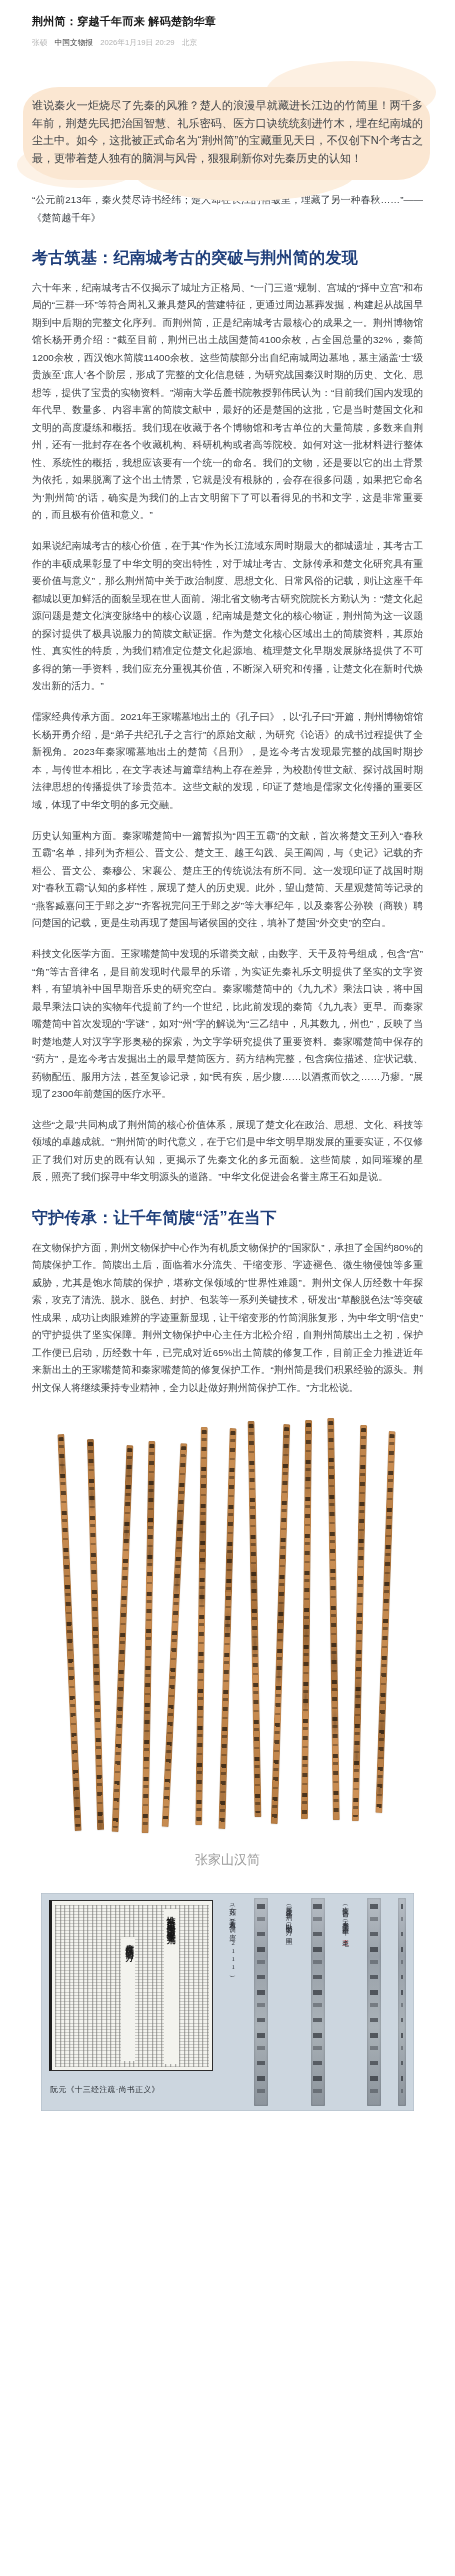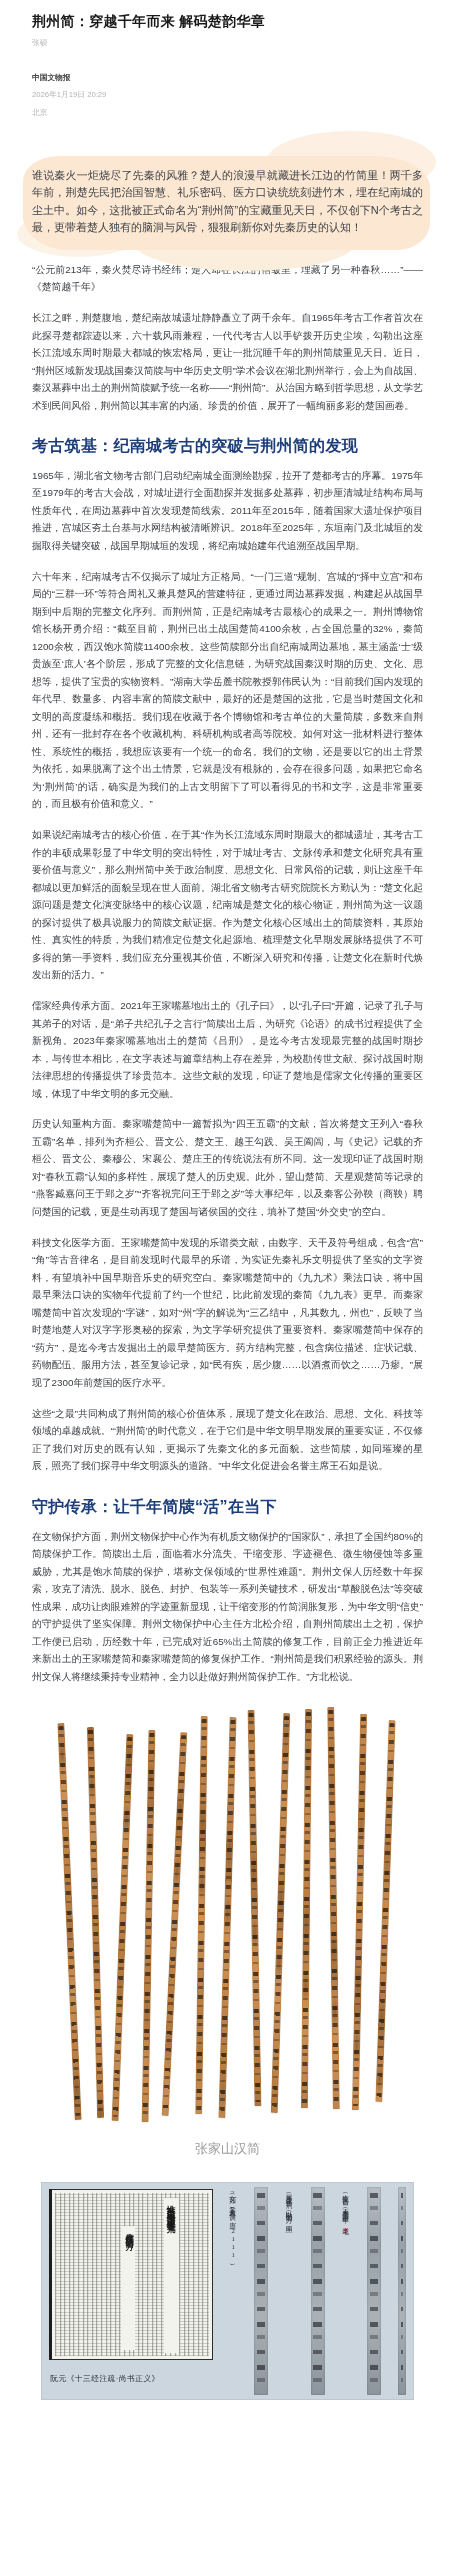--- a/index.html
+++ b/index.html
@@ -4,25 +4,25 @@
 <style>
   html,body{margin:0;padding:0;}
   body{
     width:455px;height:3298px;overflow:hidden;background:#ffffff;
     font-family:"Liberation Sans","DejaVu Sans",sans-serif;
     -webkit-font-smoothing:antialiased;
   }
   .article{padding:13.4px 32px 0 32px;position:relative;}
   
   .title{
-    font-size:14px;line-height:17.5px;font-weight:700;color:#1a1a1a;
+    font-size:11px;line-height:17.5px;font-weight:700;color:#1a1a1a;
     margin:0 0 7.2px 0;letter-spacing:0.3px;
   }
-  .meta{display:flex;align-items:baseline;gap:7.2px;font-size:7.7px;color:#b4b4b4;flex-direction:column;}
-  .meta .account{color:#454545;font-weight:700;margin-top:18px;}
+  .meta{display:flex;align-items:baseline;gap:7.2px;font-size:7.7px;color:#b4b4b4;}
+  .meta .account{color:#454545;font-weight:400;}
   
   .intro-wrap{position:relative;margin-top:49px;}
   .blob,.blob2,.blob3,.blob4{position:absolute;z-index:0;}
   .blob{left:-9.3px;right:-7.2px;top:-10.3px;bottom:-13.4px;background:#fbe7d2;
         border-radius:36px 57px 33px 46px / 25px 31px 27px 33px;}
   .blob2{right:-13.4px;top:-36px;width:170px;height:62px;background:#fdf0e2;border-radius:50%;}
   .blob3{left:26%;bottom:-34px;width:222px;height:57px;background:#fceedd;border-radius:50%;}
   .blob4{left:-15.5px;bottom:-20.6px;width:124px;height:46px;background:#fdf2e6;border-radius:50%;}
   .intro-text{position:relative;z-index:1;font-size:11px;line-height:17.5px;color:#3e4247;
         text-align:justify;margin:0;}
@@ -99,26 +99,24 @@
   <div class="intro-wrap">
     <div class="blob2"></div>
     <div class="blob3"></div>
     <div class="blob4"></div>
     <div class="blob"></div>
     <p class="intro-text">谁说秦火一炬烧尽了先秦的风雅？楚人的浪漫早就藏进长江边的竹简里！两千多年前，荆楚先民把治国智慧、礼乐密码、医方口诀统统刻进竹木，埋在纪南城的尘土中。如今，这批被正式命名为“荆州简”的宝藏重见天日，不仅创下N个考古之最，更带着楚人独有的脑洞与风骨，狠狠刷新你对先秦历史的认知！</p>
   </div>
 
   <div id="blocks-a">
       <p class="body-p quote-p">“公元前213年，秦火焚尽诗书经纬；楚人却在长江的褶皱里，埋藏了另一种春秋……”——《楚简越千年》</p>
-      <p class="body-p">长江之畔，荆楚腹地，楚纪南故城遗址静静矗立了两千余年。自1965年考古工作者首次在此探寻楚都踪迹以来，六十载风雨兼程，一代代考古人以手铲拨开历史尘埃，勾勒出这座长江流域东周时期最大都城的恢宏格局，更让一批沉睡千年的荆州简牍重见天日。近日，“荆州区域新发现战国秦汉简牍与中华历史文明”学术会议在湖北荆州举行，会上为自战国、秦汉墓葬中出土的荆州简牍赋予统一名称——“荆州简”。从治国方略到哲学思想，从文学艺术到民间风俗，荆州简以其丰富的内涵、珍贵的价值，展开了一幅绚丽多彩的楚国画卷。</p>
       <h2 class="sec-heading">考古筑基：纪南城考古的突破与荆州简的发现</h2>
-      <p class="body-p">1965年，湖北省文物考古部门启动纪南城全面测绘勘探，拉开了楚都考古的序幕。1975年至1979年的考古大会战，对城址进行全面勘探并发掘多处墓葬，初步厘清城址结构布局与性质年代，在周边墓葬中首次发现楚简线索。2011年至2015年，随着国家大遗址保护项目推进，宫城区夯土台基与水网结构被清晰辨识。2018年至2025年，东垣南门及北城垣的发掘取得关键突破，战国早期城垣的发现，将纪南城始建年代追溯至战国早期。</p>
       <p class="body-p">六十年来，纪南城考古不仅揭示了城址方正格局、“一门三道”规制、宫城的“择中立宫”和布局的“三群一环”等符合周礼又兼具楚风的营建特征，更通过周边墓葬发掘，构建起从战国早期到中后期的完整文化序列。而荆州简，正是纪南城考古最核心的成果之一。荆州博物馆馆长杨开勇介绍：“截至目前，荆州已出土战国楚简4100余枚，占全国总量的32%，秦简1200余枚，西汉饱水简牍11400余枚。这些简牍部分出自纪南城周边墓地，墓主涵盖‘士’级贵族至‘庶人’各个阶层，形成了完整的文化信息链，为研究战国秦汉时期的历史、文化、思想等，提供了宝贵的实物资料。”湖南大学岳麓书院教授郭伟民认为：“目前我们国内发现的年代早、数量多、内容丰富的简牍文献中，最好的还是楚国的这批，它是当时楚国文化和文明的高度凝练和概括。我们现在收藏于各个博物馆和考古单位的大量简牍，多数来自荆州，还有一批封存在各个收藏机构、科研机构或者高等院校。如何对这一批材料进行整体性、系统性的概括，我想应该要有一个统一的命名。我们的文物，还是要以它的出土背景为依托，如果脱离了这个出土情景，它就是没有根脉的，会存在很多问题，如果把它命名为‘荆州简’的话，确实是为我们的上古文明留下了可以看得见的书和文字，这是非常重要的，而且极有价值和意义。”</p>
       <p class="body-p">如果说纪南城考古的核心价值，在于其“作为长江流域东周时期最大的都城遗址，其考古工作的丰硕成果彰显了中华文明的突出特性，对于城址考古、文脉传承和楚文化研究具有重要价值与意义”，那么荆州简中关于政治制度、思想文化、日常风俗的记载，则让这座千年都城以更加鲜活的面貌呈现在世人面前。湖北省文物考古研究院院长方勤认为：“楚文化起源问题是楚文化演变脉络中的核心议题，纪南城是楚文化的核心物证，荆州简为这一议题的探讨提供了极具说服力的简牍文献证据。作为楚文化核心区域出土的简牍资料，其原始性、真实性的特质，为我们精准定位楚文化起源地、梳理楚文化早期发展脉络提供了不可多得的第一手资料，我们应充分重视其价值，不断深入研究和传播，让楚文化在新时代焕发出新的活力。”</p>
-      <p class="body-p">儒家经典传承方面。2021年王家嘴墓地出土的《孔子曰》，以“孔子曰”开篇，记录了孔子与其弟子的对话，是“弟子共纪孔子之言行”简牍出土后，为研究《论语》的成书过程提供了全新视角。2023年秦家嘴墓地出土的楚简《吕刑》，是迄今考古发现最完整的战国时期抄本，与传世本相比，在文字表述与篇章结构上存在差异，为校勘传世文献、探讨战国时期法律思想的传播提供了珍贵范本。这些文献的发现，印证了楚地是儒家文化传播的重要区域，体现了中华文明的多元交融。</p>
+      <p class="body-p">儒家经典传承方面。2021年王家嘴墓地出土的《孔子曰》，以“孔子曰”开篇，荆州博物馆馆长杨开勇介绍，是“弟子共纪孔子之言行”的原始文献，为研究《论语》的成书过程提供了全新视角。2023年秦家嘴墓地出土的楚简《吕刑》，是迄今考古发现最完整的战国时期抄本，与传世本相比，在文字表述与篇章结构上存在差异，为校勘传世文献、探讨战国时期法律思想的传播提供了珍贵范本。这些文献的发现，印证了楚地是儒家文化传播的重要区域，体现了中华文明的多元交融。</p>
       <p class="body-p">历史认知重构方面。秦家嘴楚简中一篇暂拟为“四王五霸”的文献，首次将楚文王列入“春秋五霸”名单，排列为齐桓公、晋文公、楚文王、越王勾践、吴王阖闾，与《史记》记载的齐桓公、晋文公、秦穆公、宋襄公、楚庄王的传统说法有所不同。这一发现印证了战国时期对“春秋五霸”认知的多样性，展现了楚人的历史观。此外，望山楚简、天星观楚简等记录的“燕客臧嘉问王于郢之岁”“齐客祝完问王于郢之岁”等大事纪年，以及秦客公孙鞅（商鞅）聘问楚国的记载，更是生动再现了楚国与诸侯国的交往，填补了楚国“外交史”的空白。</p>
       <p class="body-p">科技文化医学方面。王家嘴楚简中发现的乐谱类文献，由数字、天干及符号组成，包含“宫”“角”等古音律名，是目前发现时代最早的乐谱，为实证先秦礼乐文明提供了坚实的文字资料，有望填补中国早期音乐史的研究空白。秦家嘴楚简中的《九九术》乘法口诀，将中国最早乘法口诀的实物年代提前了约一个世纪，比此前发现的秦简《九九表》更早。而秦家嘴楚简中首次发现的“字谜”，如对“州”字的解说为“三乙结中，凡其数九，州也”，反映了当时楚地楚人对汉字字形奥秘的探索，为文字学研究提供了重要资料。秦家嘴楚简中保存的“药方”，是迄今考古发掘出土的最早楚简医方。药方结构完整，包含病位描述、症状记载、药物配伍、服用方法，甚至复诊记录，如“民有疾，居少腹……以酒煮而饮之……乃瘳。”展现了2300年前楚国的医疗水平。</p>
       <p class="body-p">这些“之最”共同构成了荆州简的核心价值体系，展现了楚文化在政治、思想、文化、科技等领域的卓越成就。“‘荆州简’的时代意义，在于它们是中华文明早期发展的重要实证，不仅修正了我们对历史的既有认知，更揭示了先秦文化的多元面貌。这些简牍，如同璀璨的星辰，照亮了我们探寻中华文明源头的道路。”中华文化促进会名誉主席王石如是说。</p>
       <h2 class="sec-heading">守护传承：让千年简牍“活”在当下</h2>
       <p class="body-p">在文物保护方面，荆州文物保护中心作为有机质文物保护的“国家队”，承担了全国约80%的简牍保护工作。简牍出土后，面临着水分流失、干缩变形、字迹褪色、微生物侵蚀等多重威胁，尤其是饱水简牍的保护，堪称文保领域的“世界性难题”。荆州文保人历经数十年探索，攻克了清洗、脱水、脱色、封护、包装等一系列关键技术，研发出“草酸脱色法”等突破性成果，成功让肉眼难辨的字迹重新显现，让干缩变形的竹简润胀复形，为中华文明“信史”的守护提供了坚实保障。荆州文物保护中心主任方北松介绍，自荆州简牍出土之初，保护工作便已启动，历经数十年，已完成对近65%出土简牍的修复工作，目前正全力推进近年来新出土的王家嘴楚简和秦家嘴楚简的修复保护工作。“荆州简是我们积累经验的源头。荆州文保人将继续秉持专业精神，全力以赴做好荆州简保护工作。”方北松说。</p>
     </div>
 
   <figure class="fig1" style="margin-top:20.6px;">
     <div class="fig1-canvas" id="fig1-canvas">
         <div class="slip" style="height: 397px; margin-top: 17.5px; transform: rotate(-2.5deg); background-position: 0px 0px;"></div>

